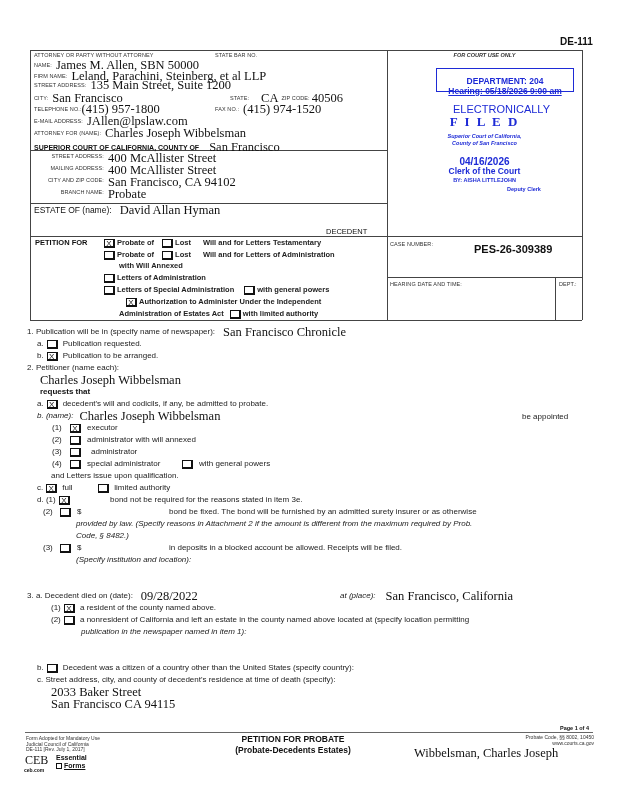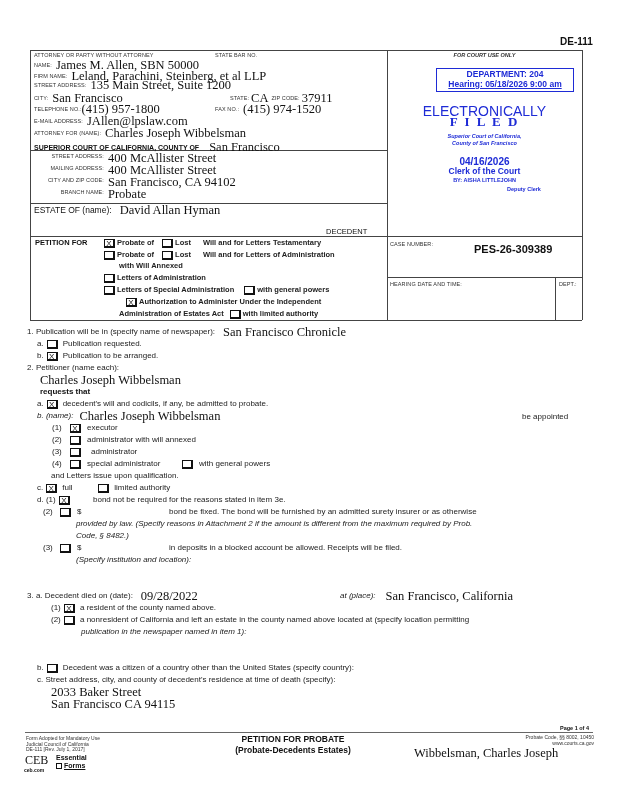--- a/index.html
+++ b/index.html
@@ -49,23 +49,23 @@
 <div class="row" style="left:34px;top:79px;">
   <span class="lbl">STREET ADDRESS:</span>
   <span class="val" style="margin-left:4px;">135 Main Street, Suite 1200</span>
 </div>
 <div class="row" style="left:34px;top:92px;">
   <span class="lbl">CITY:</span>
   <span class="val" style="margin-left:4px;">San Francisco</span>
 </div>
 <div class="row" style="left:230px;top:92px;">
   <span class="lbl">STATE:</span>
-  <span class="val" style="margin-left:2px;">CA</span>
+  <span class="val" style="margin-left:12px;">CA</span>
   <span class="lbl" style="margin-left:3px;">ZIP CODE:</span>
-  <span class="val" style="margin-left:2px;">37911</span>
+  <span class="val" style="margin-left:2px;">40506</span>
 </div>
 <div class="row" style="left:34px;top:103px;">
   <span class="lbl">TELEPHONE NO.:</span>
   <span class="val" style="">(415) 957-1800</span>
 </div>
 <div class="row" style="left:215px;top:103px;">
   <span class="lbl">FAX NO.:</span>
   <span class="val" style="margin-left:4px;">(415) 974-1520</span>
 </div>
 <div class="row" style="left:34px;top:115px;">
@@ -98,25 +98,25 @@
 </div>
 <div class="abs val" style="left:108px;top:188px;">Probate</div>
 
 <div class="row" style="left:34px;top:204px;">
   <span style="font-size:8.5px;">ESTATE OF (name):</span>
   <span class="val" style="margin-left:8px;">David Allan Hyman</span>
 </div>
 <div class="abs" style="left:326px;top:227px;font-size:7.5px;">DECEDENT</div>
 
 <div class="abs it" style="left:387px;top:52px;width:195px;text-align:center;font-size:5.5px;font-weight:bold;color:#333;">FOR COURT USE ONLY</div>
-<div class="abs blue" style="left:436px;top:68px;width:138px;height:24px;border:1.5px solid #1e2bd6;text-align:center;font-size:8.5px;font-weight:bold;line-height:10px;padding-top:0;">
+<div class="abs blue" style="left:436px;top:68px;width:138px;height:24px;border:1.5px solid #1e2bd6;text-align:center;font-size:8.5px;font-weight:bold;line-height:10px;padding-top:7px;">
   <div>DEPARTMENT: 204</div>
   <div style="text-decoration:underline;">Hearing: 05/18/2026 9:00 am</div>
 </div>
-<div class="abs blue" style="left:387px;top:103px;width:195px;text-align:center;font-size:14px;">ELECTRONICALLY</div>
+<div class="abs blue" style="left:404px;top:103px;width:195px;text-align:center;font-size:11px;">ELECTRONICALLY</div>
 <div class="abs blue serif" style="left:387px;top:114px;width:195px;text-align:center;font-size:13px;font-weight:bold;letter-spacing:2px;">F I L E D</div>
 <div class="abs blue it" style="left:387px;top:133px;width:195px;text-align:center;font-size:5.5px;font-weight:bold;">Superior Court of California,</div>
 <div class="abs blue it" style="left:387px;top:140px;width:195px;text-align:center;font-size:5.5px;font-weight:bold;">County of San Francisco</div>
 <div class="abs blue" style="left:387px;top:156px;width:195px;text-align:center;font-size:10px;font-weight:bold;">04/16/2026</div>
 <div class="abs blue" style="left:387px;top:166px;width:195px;text-align:center;font-size:8.5px;font-weight:bold;">Clerk of the Court</div>
 <div class="abs blue" style="left:387px;top:177px;width:195px;text-align:center;font-size:5.5px;font-weight:bold;">BY: AISHA LITTLEJOHN</div>
 <div class="abs blue" style="left:507px;top:186px;font-size:5.5px;font-weight:bold;">Deputy Clerk</div>
 
 <div class="abs lbl" style="left:390px;top:241px;">CASE NUMBER:</div>
 <div class="abs" style="left:474px;top:243px;font-size:11px;font-weight:bold;">PES-26-309389</div>
@@ -216,21 +216,21 @@
   <span style="margin-right:3px;">c.</span>
   <span class="cb x"></span>
   <span style="margin-left:3px;width:36px;">full</span>
   <span class="cb"></span>
   <span style="margin-left:3px;width:80px;">limited authority</span>
 </div>
 
 <div class="row sm" style="left:37px;top:495px;">
   <span style="width:22px;">d. (1)</span>
   <span class="cb x"></span>
-  <span style="margin-left:3px;padding-left:18px;">bond not be required for the reasons stated in item 3e.</span>
+  <span style="margin-left:20px;padding-left:18px;">bond not be required for the reasons stated in item 3e.</span>
 </div>
 <div class="row sm" style="left:43px;top:507px;">
   <span style="width:17px;">(2)</span>
   <span class="cb"></span>
   <span style="margin-left:4px;width:92px;">$</span>
   <span>bond be fixed. The bond will be furnished by an admitted surety insurer or as otherwise</span>
 </div>
 <div class="abs sm" style="left:76px;top:519px;">
   <span class="it">provided by law. (Specify reasons in Attachment 2 if the amount is different from the maximum required by Prob.</span>
 </div>

